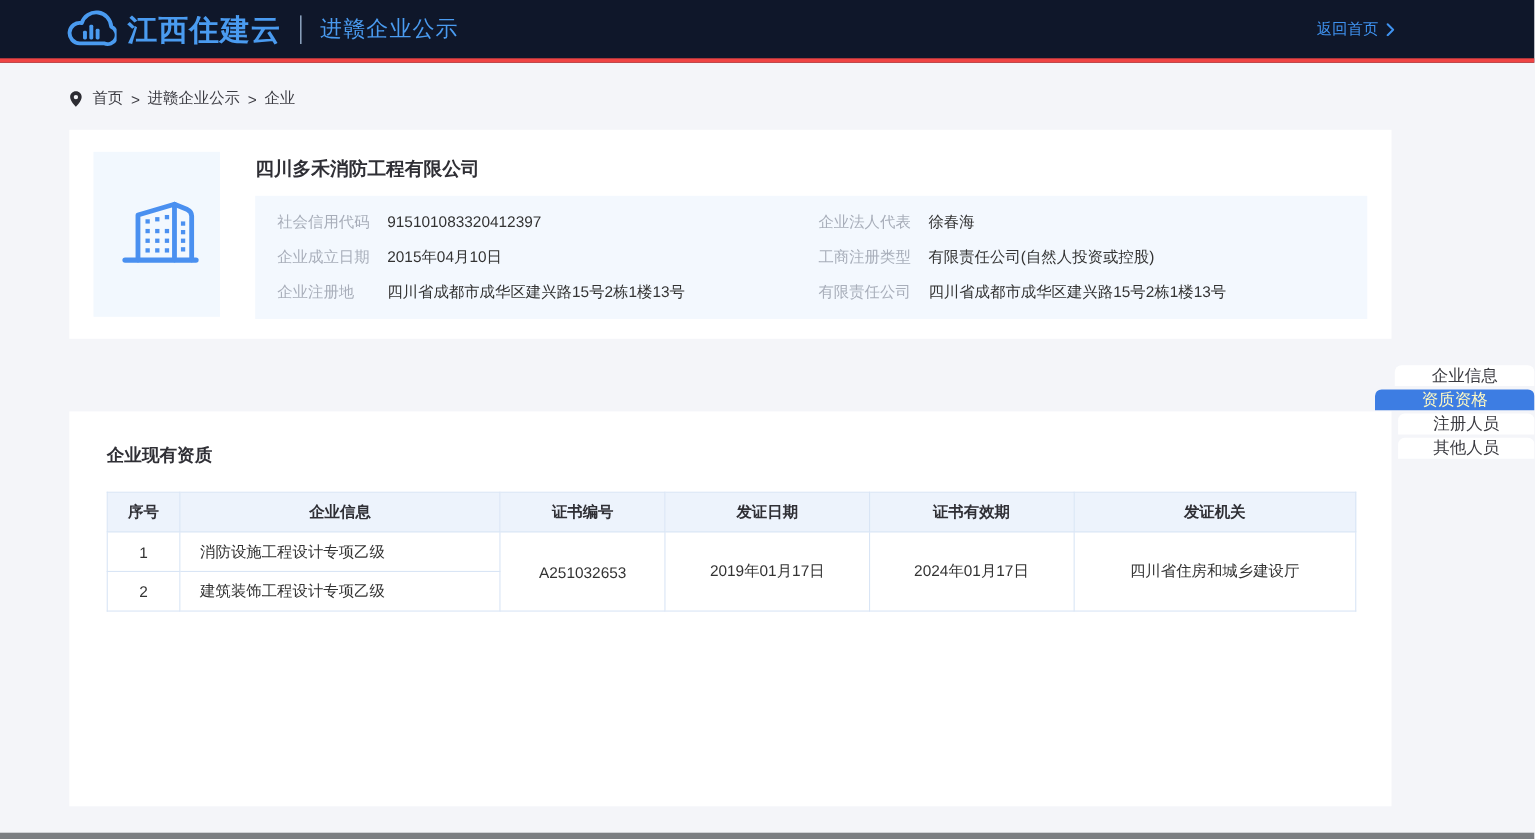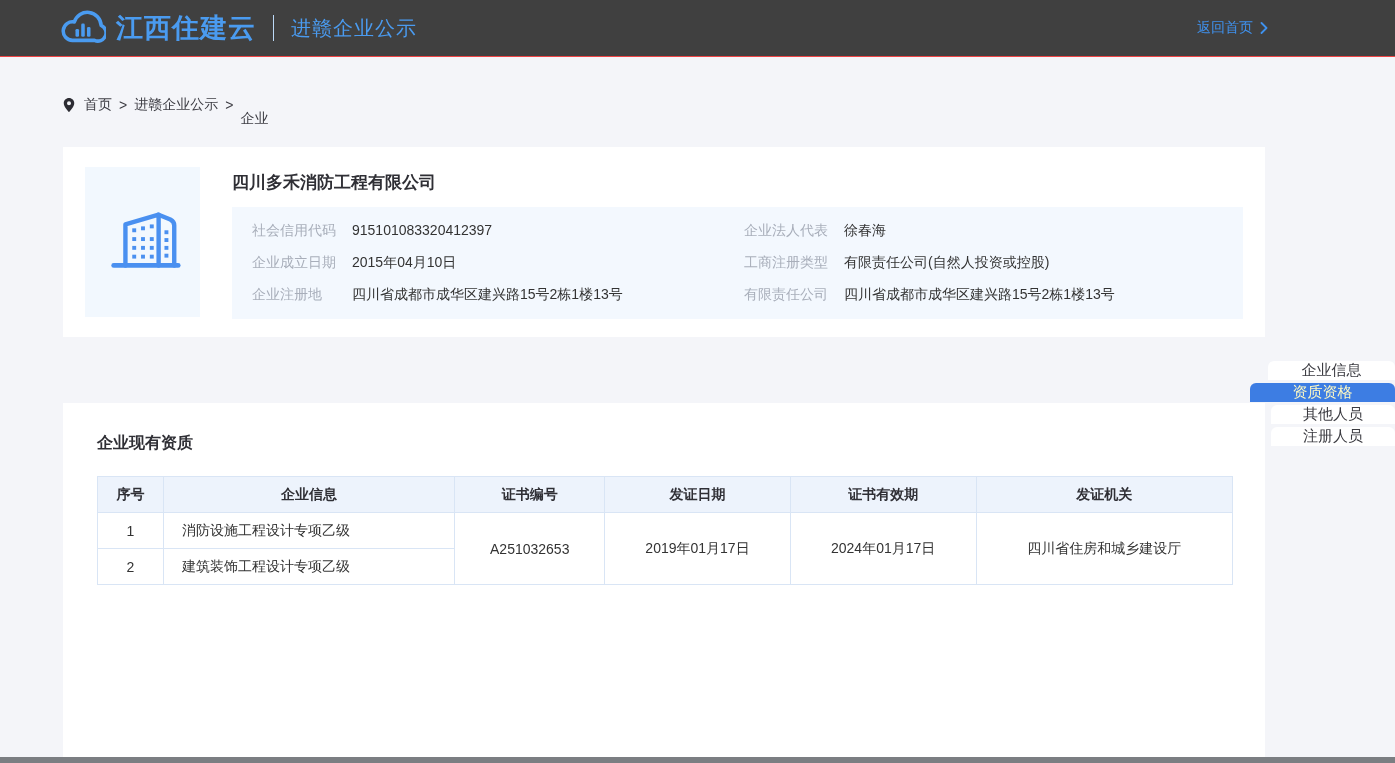--- a/index.html
+++ b/index.html
@@ -10,36 +10,36 @@
   *{box-sizing:border-box;}
   html,body{margin:0;padding:0;}
   body{
     width:1395px;height:763px;position:relative;overflow:hidden;
     background:var(--page-bg);
     font-family:"Liberation Sans","DejaVu Sans",sans-serif;
     color:#333;
   }
   
   .top-header{
-    height:57px;background:#404040;border-bottom:1px solid #ef4444;
+    height:57px;background:#0f172a;border-bottom:4px solid #ef4444;
     display:flex;align-items:center;justify-content:space-between;
     padding:0 127px 0 60px;
   }
   .header-left{display:flex;align-items:center;}
   .logo{display:flex;align-items:center;cursor:pointer;color:var(--brand-blue);}
   .logo svg{display:block;}
   .logo-text{font-size:27px;font-weight:bold;color:var(--brand-blue);margin-left:10px;letter-spacing:1px;}
   .logo-divider{width:1px;height:26px;background:#bcd9f7;margin:0 17px;display:inline-block;}
   .subtitle{font-size:20px;color:var(--brand-blue);font-weight:500;letter-spacing:1px;}
   .back-link{display:flex;align-items:center;gap:7px;font-size:14px;color:var(--link-blue);cursor:pointer;text-decoration:none;}
   .back-link svg{display:block;}
   
   .breadcrumb{margin:24px 0 0 63px;display:flex;align-items:center;gap:7px;font-size:14px;color:#3c3c43;}
   .breadcrumb .crumb{cursor:pointer;}
-  .breadcrumb .crumb.current{cursor:default;margin-top:29px;}
+  .breadcrumb .crumb.current{cursor:default;}
   .breadcrumb .sep{color:#3c3c43;}
   .pin{margin-right:2px;display:flex;}
   
   .company-card{
     margin:19px 0 0 63px;width:1202px;height:190px;background:#fff;
     padding:20px 22px;display:flex;
   }
   .icon-box{width:115px;height:150px;background:var(--icon-box-bg);flex:none;
     display:flex;align-items:center;justify-content:center;}
   .company-right{flex:1;min-width:0;margin-left:32px;}
@@ -172,22 +172,22 @@
           <span class="value">四川省成都市成华区建兴路15号2栋1楼13号</span>
         </div>
       </div>
     </div>
   </div>
 </section>
 
 <div class="tabs">
   <div class="tab">企业信息</div>
   <div class="tab active">资质资格</div>
+  <div class="tab">注册人员</div>
   <div class="tab">其他人员</div>
-  <div class="tab">注册人员</div>
 </div>
 
 <section class="content-card">
   <h2 class="section-title">企业现有资质</h2>
   <table class="qual-table">
     <colgroup>
       <col style="width:66px">
         <col style="width:292px">
         <col style="width:150px">
       <col style="width:186px">

